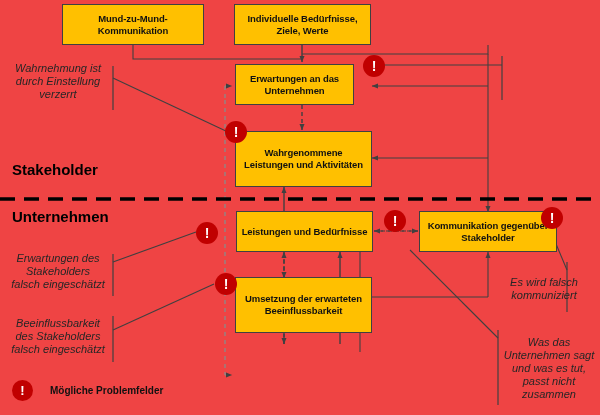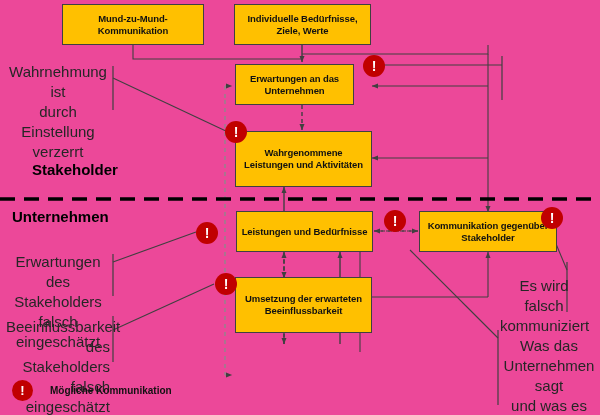--- a/index.html
+++ b/index.html
@@ -1,41 +1,42 @@
 <!DOCTYPE html>
 <html><head>
 <meta charset="utf-8">
 <style>
   html,body{margin:0;padding:0;background:#ffffff;}
   body{width:600px;height:415px;font-family:"Liberation Sans",sans-serif;}
-  #stage{position:relative;width:600px;height:415px;overflow:hidden;background:#ec4899;}
+  #stage{position:relative;width:600px;height:415px;overflow:hidden;background:#ef4444;}
   svg.layer{position:absolute;left:0;top:0;width:600px;height:415px;}
   .box{
     position:absolute;
     background:#FFC000;
     border:1px solid #404040;
     box-sizing:border-box;
     display:flex;align-items:center;justify-content:center;
     text-align:center;
     font-weight:bold;
     font-size:9.5px;
     line-height:12px;
     color:#111111;
     letter-spacing:-0.1px;
     z-index:5;
   }
   .box span{display:block;padding:0 3px;}
   .note{
     position:absolute;
-    font-size:15px;
-    line-height:20px;
+    font-size:11px;
+    line-height:13px;
     color:#262626;
     text-align:center;
     z-index:4;
     white-space:pre-line;
+    font-style:italic;
   }
   .zonelabel{
     position:absolute;
     font-size:15px;
     font-weight:bold;
     color:#000;
     z-index:4;
     letter-spacing:0px;
   }
   .legend-label{
@@ -165,48 +166,48 @@
 gegenüber Stakeholder</span>
   </div>
 
   <div class="box" style="left:235px;top:277px;width:137px;height:56px;">
     <span>Umsetzung der
 erwarteten
 Beeinflussbarkeit</span>
   </div>
 
 
-  <div class="zonelabel" style="left:12px;top:161px;margin-left:20px;">Stakeholder</div>
+  <div class="zonelabel" style="left:12px;top:161px;">Stakeholder</div>
   <div class="zonelabel" style="left:12px;top:208px;">Unternehmen</div>
 
   <div class="note" style="left:8px;top:62px;width:100px;">Wahrnehmung ist
 durch Einstellung
 verzerrt</div>
 
 
   <div class="note" style="left:6px;top:252px;width:104px;">Erwartungen des
 Stakeholders
 falsch eingeschätzt</div>
 
-  <div class="note" style="left:6px;top:317px;width:104px;text-align:right;">Beeinflussbarkeit
+  <div class="note" style="left:6px;top:317px;width:104px;">Beeinflussbarkeit
 des Stakeholders
 falsch eingeschätzt</div>
 
   <div class="note" style="left:500px;top:276px;width:88px;">Es wird falsch
 kommuniziert</div>
 
   <div class="note" style="left:503px;top:336px;width:92px;">Was das
 Unternehmen sagt
 und was es tut,
 passt nicht
 zusammen</div>
 
   <div class="bang" style="left:363px;top:55px;">!</div>
   <div class="bang" style="left:225px;top:121px;">!</div>
   <div class="bang" style="left:196px;top:222px;">!</div>
   <div class="bang" style="left:215px;top:273px;">!</div>
   <div class="bang" style="left:384px;top:210px;">!</div>
   <div class="bang" style="left:541px;top:207px;">!</div>
 
   <div class="bang small" style="left:12px;top:380px;">!</div>
-  <div class="legend-label" style="left:50px;top:385px;">Mögliche Kommunikation</div>
+  <div class="legend-label" style="left:50px;top:385px;">Mögliche Problemfelder</div>
 
 </div>
 
 </body></html>

